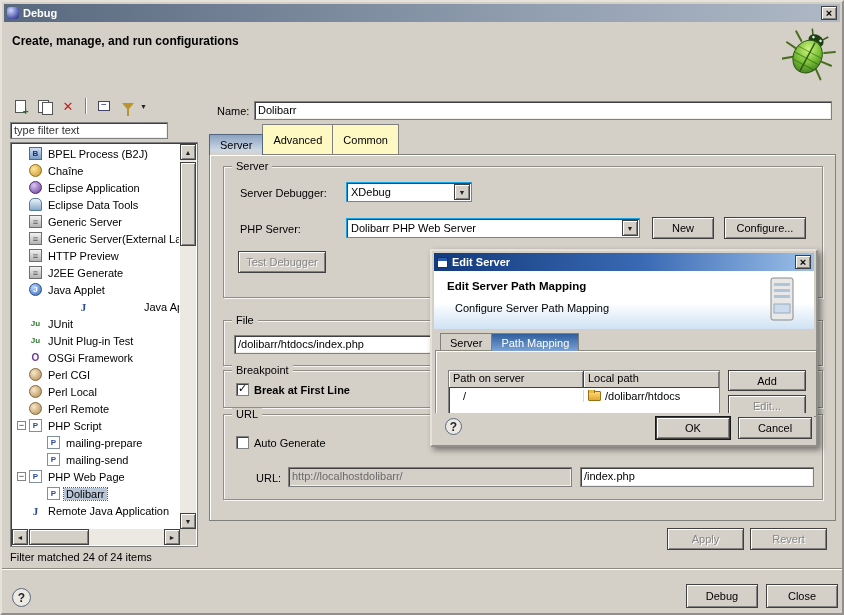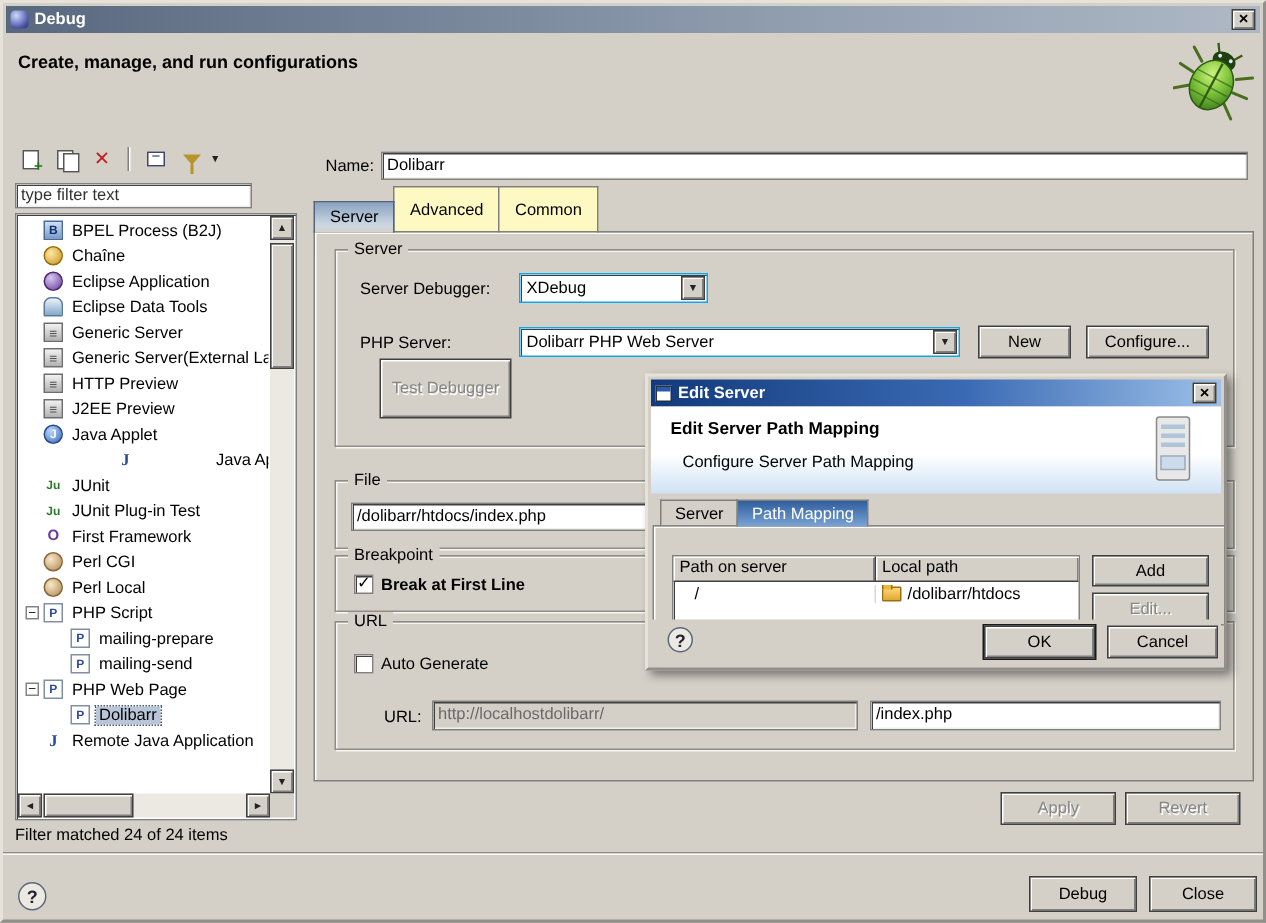--- a/index.html
+++ b/index.html
@@ -271,21 +271,21 @@
           <span class="tree-label">Generic Server(External La</span>
         </div>
         <div class="tree-row" style="padding-left: 4px;">
           <span class="expander hidden-exp"></span>
           <span class="ti http-preview-icon"></span>
           <span class="tree-label">HTTP Preview</span>
         </div>
         <div class="tree-row" style="padding-left: 4px;">
           <span class="expander hidden-exp"></span>
           <span class="ti j2ee-preview-icon"></span>
-          <span class="tree-label">J2EE Preview</span>
+          <span class="tree-label">J2EE Generate</span>
         </div>
         <div class="tree-row" style="padding-left: 4px;">
           <span class="expander hidden-exp"></span>
           <span class="ti java-applet-icon"></span>
           <span class="tree-label">Java Applet</span>
         </div>
         <div class="tree-row" style="padding-left: 4px; gap: 48px;">
           <span class="expander hidden-exp"></span>
           <span class="ti java-application-icon"></span>
           <span class="tree-label">Java Application</span>
@@ -296,31 +296,36 @@
           <span class="tree-label">JUnit</span>
         </div>
         <div class="tree-row" style="padding-left: 4px;">
           <span class="expander hidden-exp"></span>
           <span class="ti junit-plugin-icon"></span>
           <span class="tree-label">JUnit Plug-in Test</span>
         </div>
         <div class="tree-row" style="padding-left: 4px;">
           <span class="expander hidden-exp"></span>
           <span class="ti osgi-icon"></span>
-          <span class="tree-label">First Framework</span>
+          <span class="tree-label">OSGi Framework</span>
         </div>
         <div class="tree-row" style="padding-left: 4px;">
           <span class="expander hidden-exp"></span>
           <span class="ti perl-icon"></span>
           <span class="tree-label">Perl CGI</span>
         </div>
         <div class="tree-row" style="padding-left: 4px;">
           <span class="expander hidden-exp"></span>
           <span class="ti perl-icon"></span>
           <span class="tree-label">Perl Local</span>
+        </div>
+        <div class="tree-row" style="padding-left: 4px;">
+          <span class="expander hidden-exp"></span>
+          <span class="ti perl-icon"></span>
+          <span class="tree-label">Perl Remote</span>
         </div>
         <div class="tree-row" style="padding-left: 4px;">
           <span class="expander">−</span>
           <span class="ti php-script-icon"></span>
           <span class="tree-label">PHP Script</span>
         </div>
         <div class="tree-row" style="padding-left: 22px;">
           <span class="expander hidden-exp"></span>
           <span class="ti php-file-icon"></span>
           <span class="tree-label">mailing-prepare</span>
@@ -379,21 +384,21 @@
         <span>XDebug</span>
         <span class="combo-btn">▼</span>
       </div>
       <span class="lbl" style="left:16px; top:56px;">PHP Server:</span>
       <div class="combo" style="left:122px; top:51px; width:294px;">
         <span>Dolibarr PHP Web Server</span>
         <span class="combo-btn">▼</span>
       </div>
       <span class="btn" style="left:428px; top:50px; width:62px; height:22px;">New</span>
       <span class="btn" style="left:500px; top:50px; width:82px; height:22px;">Configure...</span>
-      <span class="btn disabled" style="left:14px; top:72px; width:88px; height:40px;margin-left:15px;">Test Debugger</span>
+      <span class="btn disabled" style="left:14px; top:84px; width:88px; height:22px;">Test Debugger</span>
     </div>
 
     <div class="group" style="left:16px; top:228px; width:600px; height:46px;">
       <span class="group-title">File</span>
       <div class="txt-input sunken" style="left:10px; top:14px; width:578px; height:19px;">/dolibarr/htdocs/index.php</div>
     </div>
 
     <div class="group" style="left:16px; top:278px; width:600px; height:38px;">
       <span class="group-title">Breakpoint</span>
       <span class="checkbox checked" style="left:12px; top:12px;"></span>

